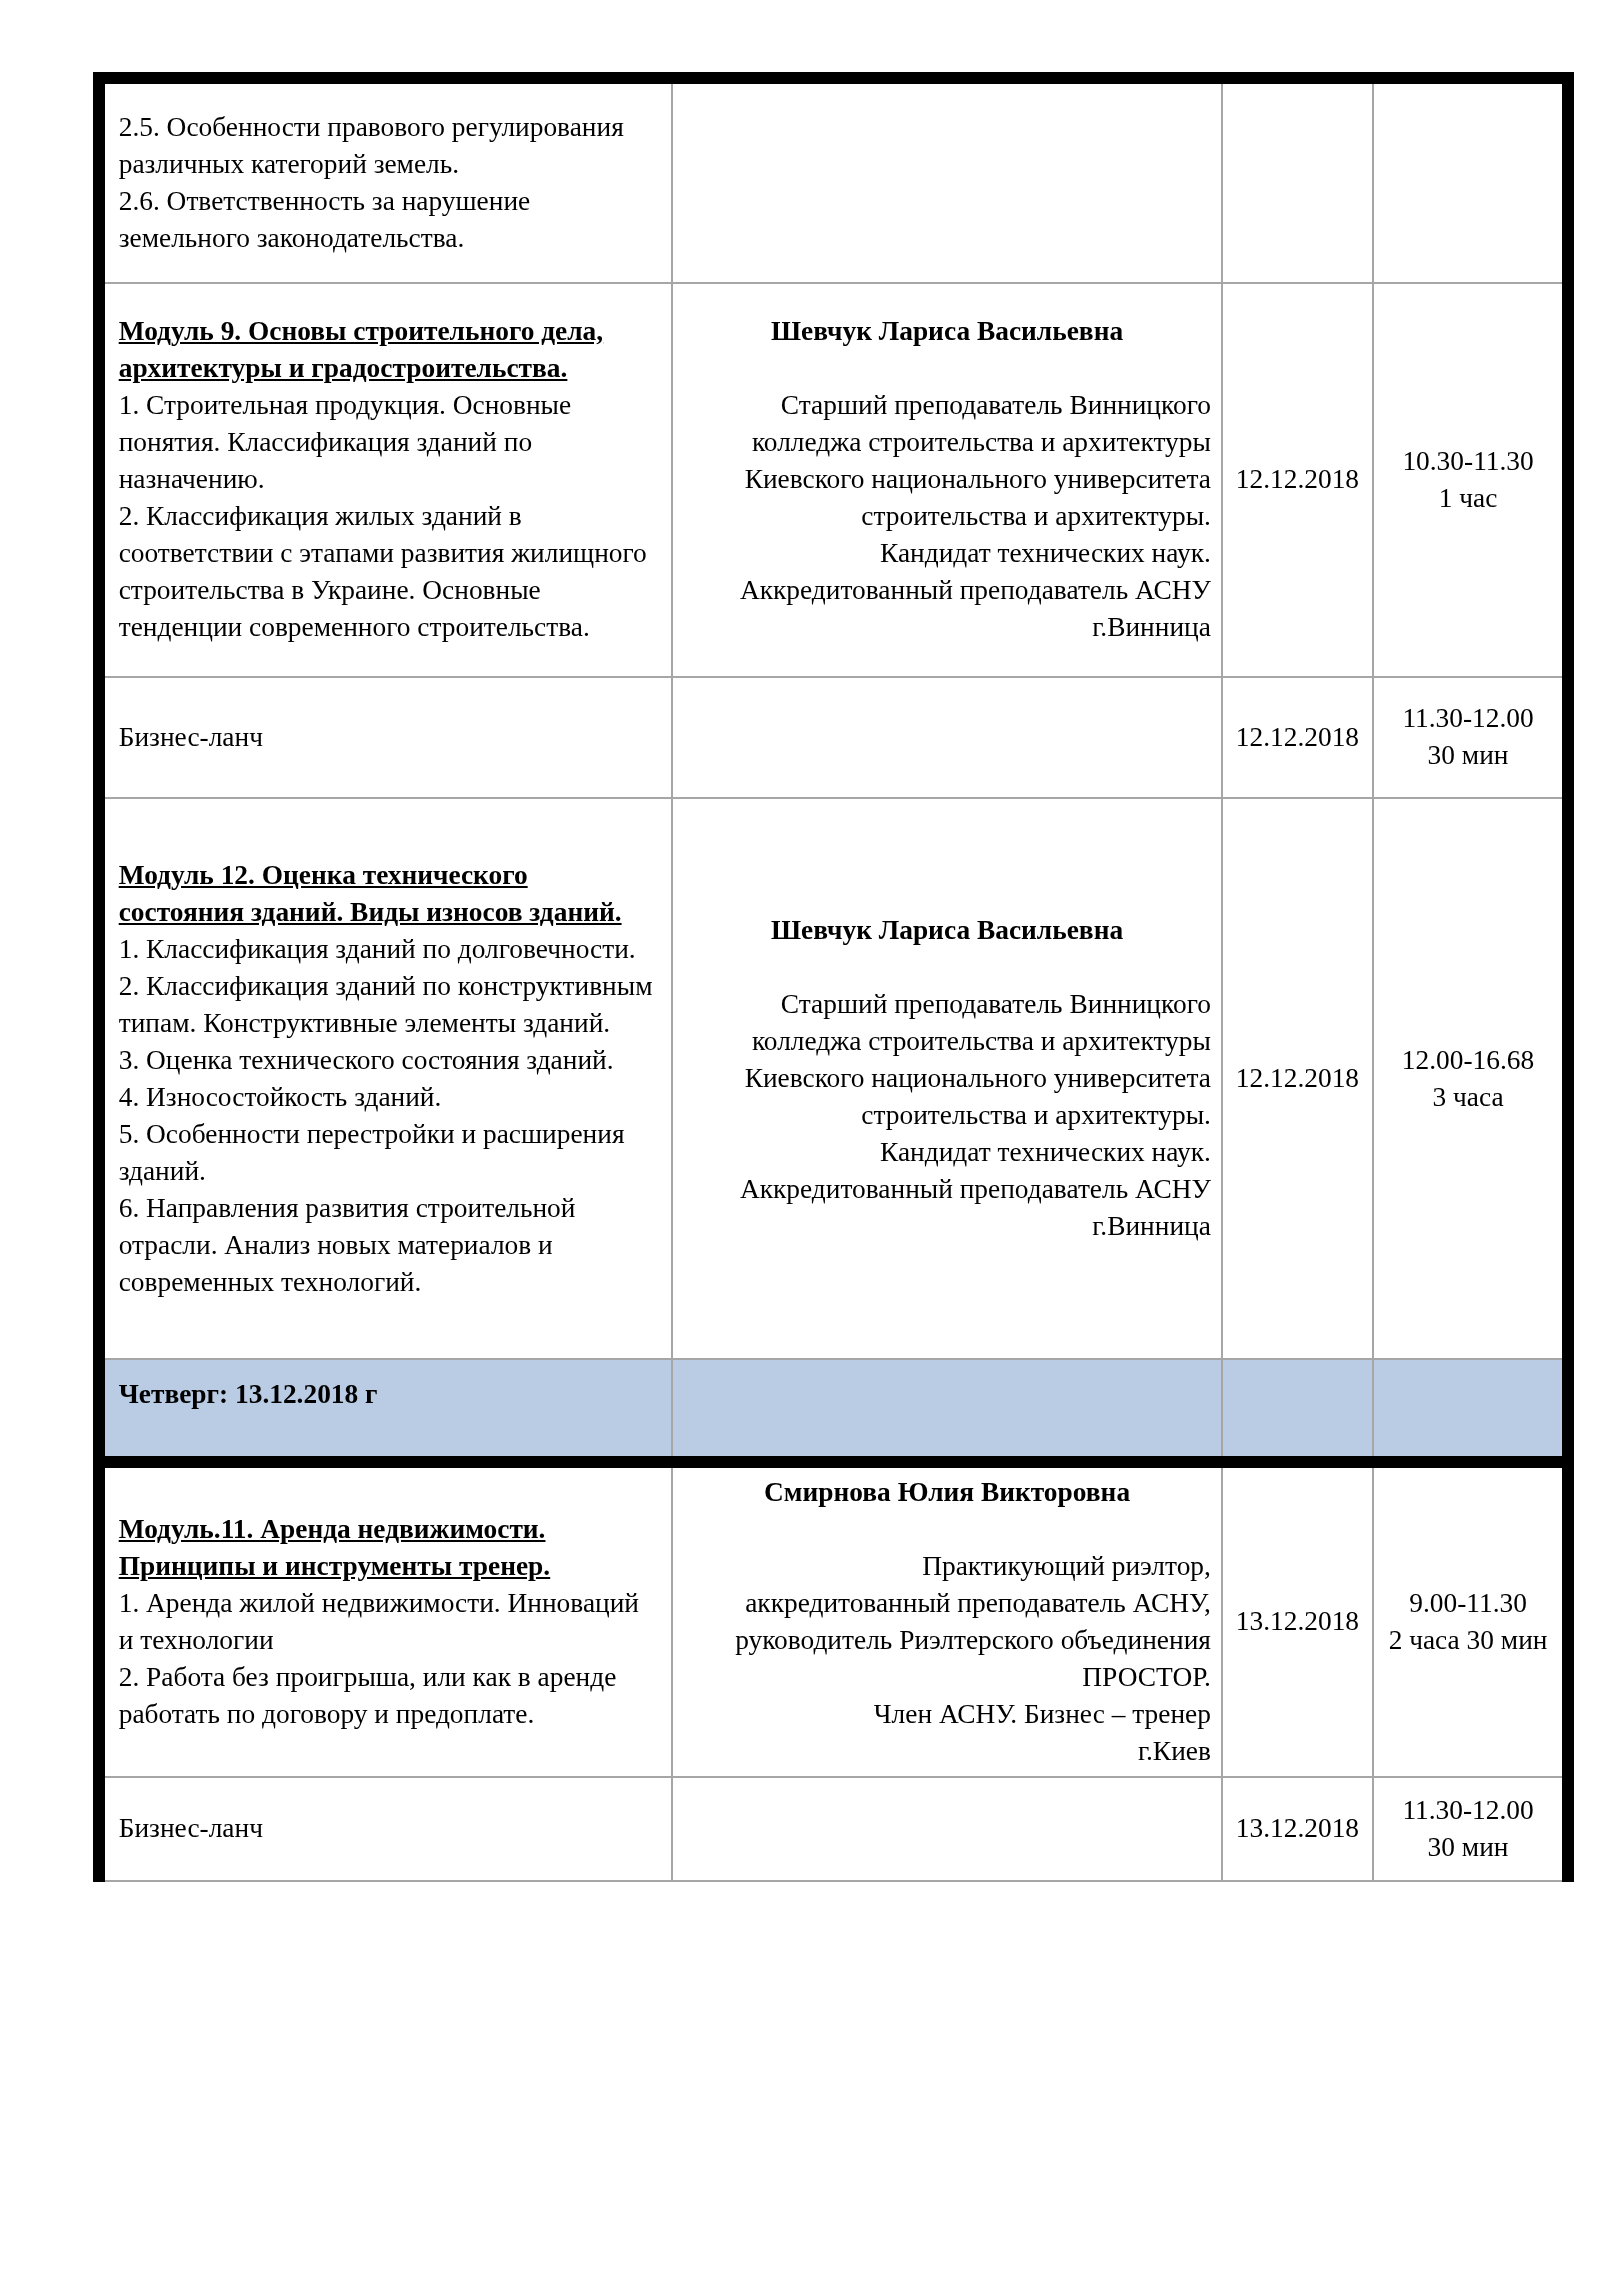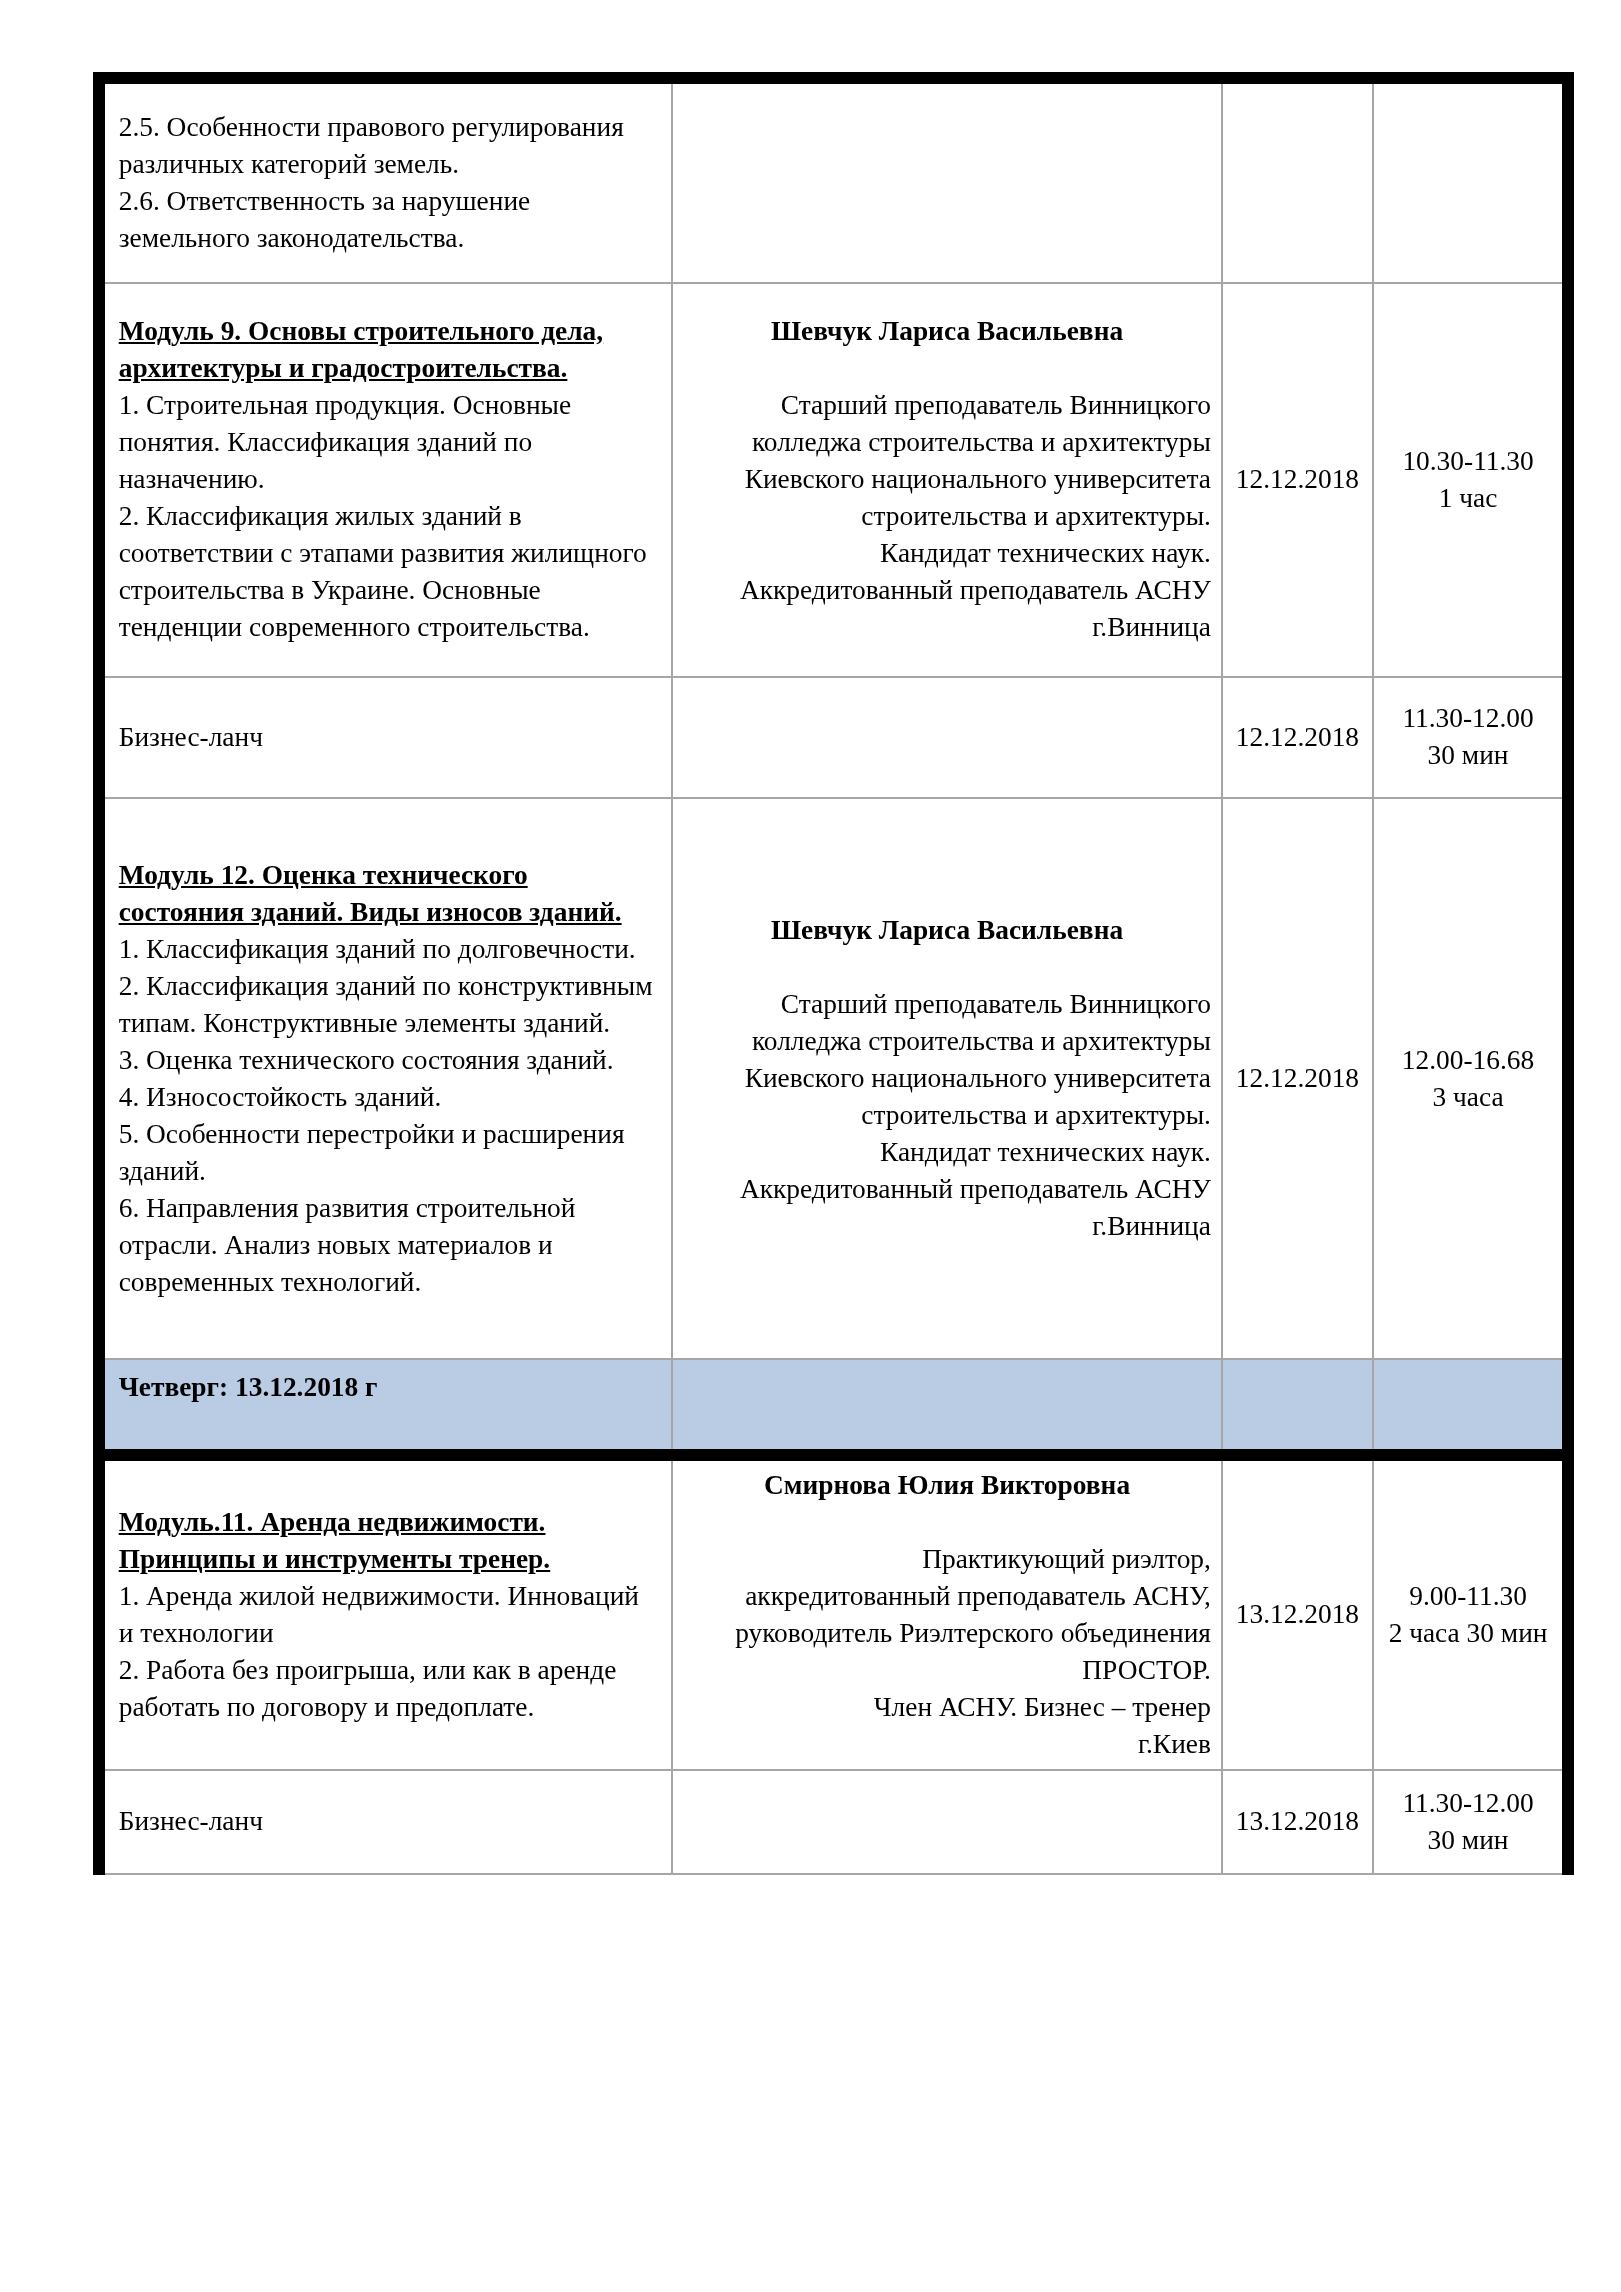--- a/index.html
+++ b/index.html
@@ -74,21 +74,21 @@
   .lecturer-name {
     font-weight: bold;
     margin-bottom: 37px;
   }
   .lecturer-bio { white-space: pre-line; text-align: right; }
 
   tr.day-row td {
     background: #b9cce4;
     border-bottom: 12.7px solid #000000;
     vertical-align: top;
-    padding-top: 9px;
+    padding-top: 16px;
   }
   .day-label { font-weight: bold; }
 </style>
 </head>
 <body>
 
 <div class="page">
   <table class="schedule">
     <colgroup>
       <col class="c-topic">

